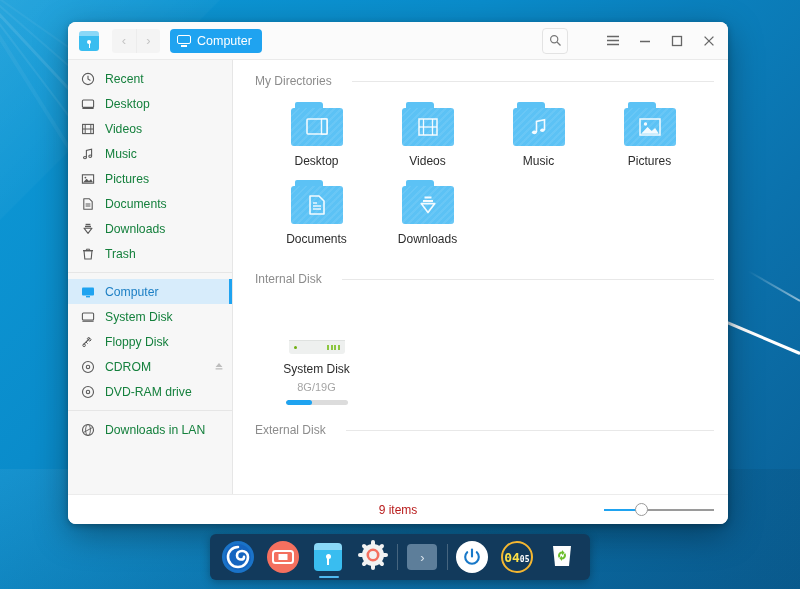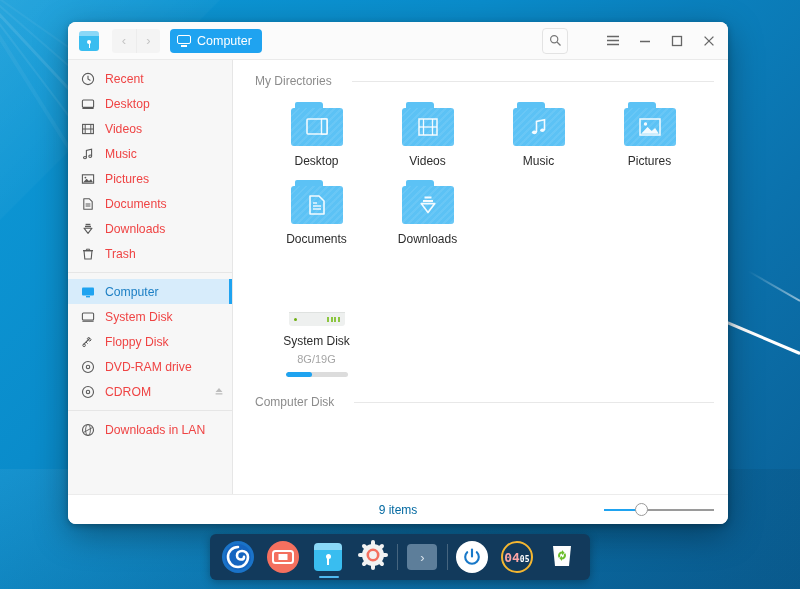--- a/index.html
+++ b/index.html
@@ -98,21 +98,21 @@
   .tbtn svg { display:block; }
 
   
   .wbody { flex: 1; display: flex; min-height: 0; }
   .sidebar {
     width: 165px; flex: 0 0 165px; background: #f7f7f7;
     border-right: 1px solid #e6e6e6; padding-top: 6px; overflow: hidden;
   }
   .sb-item {
     height: 25px; display:flex; align-items:center; gap: 9px;
-    padding: 0 8px 0 12px; font-size: 12.2px; color:#ef4444; position:relative;
+    padding: 0 8px 0 12px; font-size: 12.2px; color:#15803d; position:relative;
   }
   .sb-item .ico { width:16px; flex:0 0 16px; display:flex; align-items:center; justify-content:center; color:#5a5a5a;}
   .sb-item.active { background:#d7ecfb; color:#1c7fc4; }
   .sb-item.active .ico { color:#1fa3f0; }
   .sb-item.active::after {
     content:""; position:absolute; right:0; top:0; bottom:0; width:3px; background:#1fa3f0;
   }
   .sb-item .eject { margin-left:auto; color:#bdbdbd; font-size:9px; }
   .sb-sep { height:1px; background:#e6e6e6; margin: 6px 0 6px 0; }
 
@@ -164,21 +164,21 @@
     width: 62px; height: 5px; background:#dcdcdc; border-radius:3px; margin-top: 7px; overflow:hidden;
   }
   .bar > i { display:block; height:100%; background:#1fa3f0; border-radius:3px; }
 
   
   .statusbar {
     height: 30px; flex: 0 0 30px; border-top:1px solid #ececec; background:#fff;
     display:flex; align-items:center; position:relative;
   }
   .statusbar .items {
-    position:absolute; left:0; right:0; text-align:center; font-size: 12px; color:#0369a1;
+    position:absolute; left:0; right:0; text-align:center; font-size: 12px; color:#b91c1c;
   }
   .slider { position:absolute; right: 14px; display:flex; align-items:center; width: 110px; height:14px; }
   .slider .track { position:absolute; left:0; right:0; height:2px; background:#9a9a9a; }
   .slider .fill { position:absolute; left:0; width:38px; height:2px; background:#1fa3f0; }
   .slider .knob {
     position:absolute; left:31px; width:13px; height:13px; border-radius:50%;
     background:#fff; border:1.6px solid #9a9a9a;
   }
 
   
@@ -391,37 +391,37 @@
         <span>Floppy Disk</span>
       </div>
 
       <div class="sb-item">
         <span class="ico">
           <svg width="14" height="14" viewBox="0 0 14 14">
               <circle cx="7" cy="7" r="5.5" fill="none" stroke="#5a5a5a" stroke-width="1.1"></circle>
               <circle cx="7" cy="7" r="1.7" fill="none" stroke="#5a5a5a" stroke-width="1.1"></circle>
             </svg>
         </span>
-        <span>DVD-RAM drive</span>
-      </div>
-
-      <div class="sb-item">
-        <span class="ico">
-          <svg width="14" height="14" viewBox="0 0 14 14">
-              <circle cx="7" cy="7" r="5.5" fill="none" stroke="#5a5a5a" stroke-width="1.1"></circle>
-              <circle cx="7" cy="7" r="1.7" fill="none" stroke="#5a5a5a" stroke-width="1.1"></circle>
-            </svg>
-        </span>
         <span>CDROM</span>
         <span class="eject">
           <svg width="10" height="10" viewBox="0 0 10 10">
               <path d="M5 2 8.4 6H1.6z" fill="#bdbdbd"></path>
               <rect x="1.6" y="7.2" width="6.8" height="1.3" fill="#bdbdbd"></rect>
             </svg>
         </span>
+      </div>
+
+      <div class="sb-item">
+        <span class="ico">
+          <svg width="14" height="14" viewBox="0 0 14 14">
+              <circle cx="7" cy="7" r="5.5" fill="none" stroke="#5a5a5a" stroke-width="1.1"></circle>
+              <circle cx="7" cy="7" r="1.7" fill="none" stroke="#5a5a5a" stroke-width="1.1"></circle>
+            </svg>
+        </span>
+        <span>DVD-RAM drive</span>
       </div>
 
       <div class="sb-sep"></div>
 
       <div class="sb-item">
         <span class="ico">
           <svg width="14" height="14" viewBox="0 0 14 14">
               <circle cx="7" cy="7" r="5.5" fill="none" stroke="#5a5a5a" stroke-width="1.1"></circle>
               <ellipse cx="7" cy="7" rx="2.4" ry="5.5" fill="none" stroke="#5a5a5a" stroke-width="0.9"></ellipse>
               <line x1="2.2" y1="9.6" x2="11.8" y2="4.4" stroke="#5a5a5a" stroke-width="0.9"></line>
@@ -524,20 +524,24 @@
                   <rect x="6.5" y="1.5" width="7" height="2" fill="#fff" opacity=".92"></rect>
                   <rect x="5" y="5" width="10" height="2" fill="#fff" opacity=".92"></rect>
                   <path d="M3.2 8.6h13.6L10 17.6z" fill="none" stroke="#fff" stroke-width="1.6" stroke-linejoin="round" opacity=".92"></path>
                 </svg>
             </div>
           </div>
           <div class="label">Downloads</div>
         </div>
       </div>
 
+      <div class="sec-head">
+        <span class="lbl">Internal Disk</span>
+        <span class="line"></span>
+      </div>
       <div class="grid">
         <div class="cell">
           <div class="disk">
             <div class="top"></div>
             <div class="base">
               <span class="led"></span>
               <span class="bars">
                   <i></i>
                   <i></i>
                   <i></i>
@@ -547,21 +551,21 @@
           </div>
           <div class="label">System Disk</div>
           <div class="cap">8G/19G</div>
           <div class="bar">
             <i id="disk-fill" style="width: 42%;"></i>
           </div>
         </div>
       </div>
 
       <div class="sec-head" style="padding-top:6px;">
-        <span class="lbl">Computer Disk</span>
+        <span class="lbl">External Disk</span>
         <span class="line"></span>
       </div>
     </div>
   </div>
 
   <div class="statusbar">
     <div class="items">9 items</div>
     <div class="slider">
       <div class="track"></div>
       <div class="fill"></div>
@@ -632,21 +636,21 @@
     <span class="circ" style="background:#ffffff;">
       <svg width="18" height="18" viewBox="0 0 18 18">
           <path d="M4.2 4.2a6.8 6.8 0 1 0 9.6 0" fill="none" stroke="#1878c8" stroke-width="2.1" stroke-linecap="round"></path>
           <line x1="9" y1="1.6" x2="9" y2="8.4" stroke="#1878c8" stroke-width="2.1" stroke-linecap="round"></line>
         </svg>
     </span>
   </div>
 
   <div class="dockitem">
     <span class="circ" style="background:#123a5c;border:2.5px solid #f5b731;position:relative;">
-      <span style="font-family:'DejaVu Sans Mono',monospace;font-weight:bold;font-size:13px;color:#fca5a5;line-height:1;">04</span>
+      <span style="font-family:'DejaVu Sans Mono',monospace;font-weight:bold;font-size:13px;color:#fde047;line-height:1;">04</span>
       <span style="font-family:'DejaVu Sans Mono',monospace;font-weight:bold;font-size:8px;color:#fff;line-height:1;align-self:flex-end;margin-bottom:7px;">05</span>
     </span>
   </div>
 
   <div class="dockitem">
     <span>
       <svg width="28" height="28" viewBox="0 0 28 28">
         <path d="M5 5h18l-2 20H7z" fill="#fdfdfd"></path>
         <path d="M14 10.5c-2.2 0-4 1.8-4 4 0 1 .3 1.8.9 2.5l1.5-1.6c-.2-.3-.3-.6-.3-1 0-1 .8-1.9 1.9-1.9v1.8l2.6-2.6-2.6-2.6z" fill="#6cbe2b"></path>
         <path d="M14 18.5c2.2 0 4-1.8 4-4 0-1-.3-1.8-.9-2.5l-1.5 1.6c.2.3.3.6.3 1 0 1-.8 1.9-1.9 1.9v-1.8l-2.6 2.6 2.6 2.6z" fill="#6cbe2b"></path>

